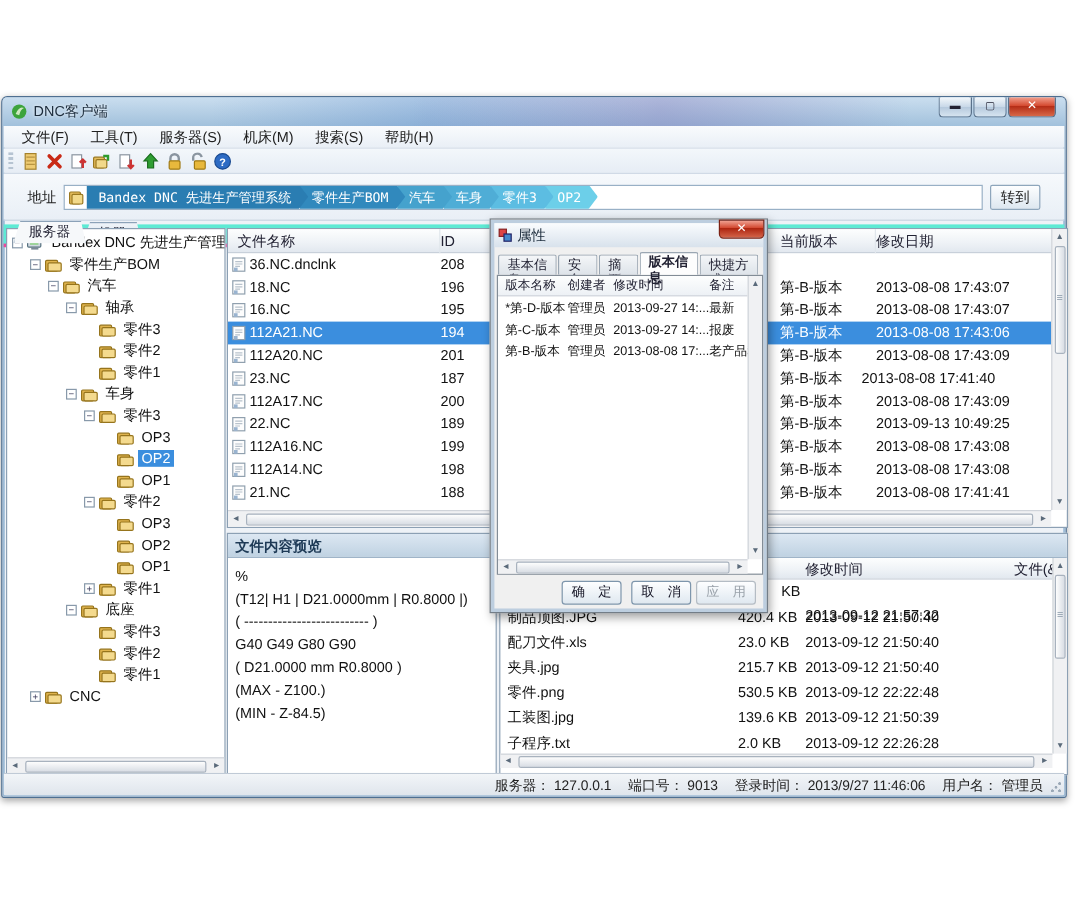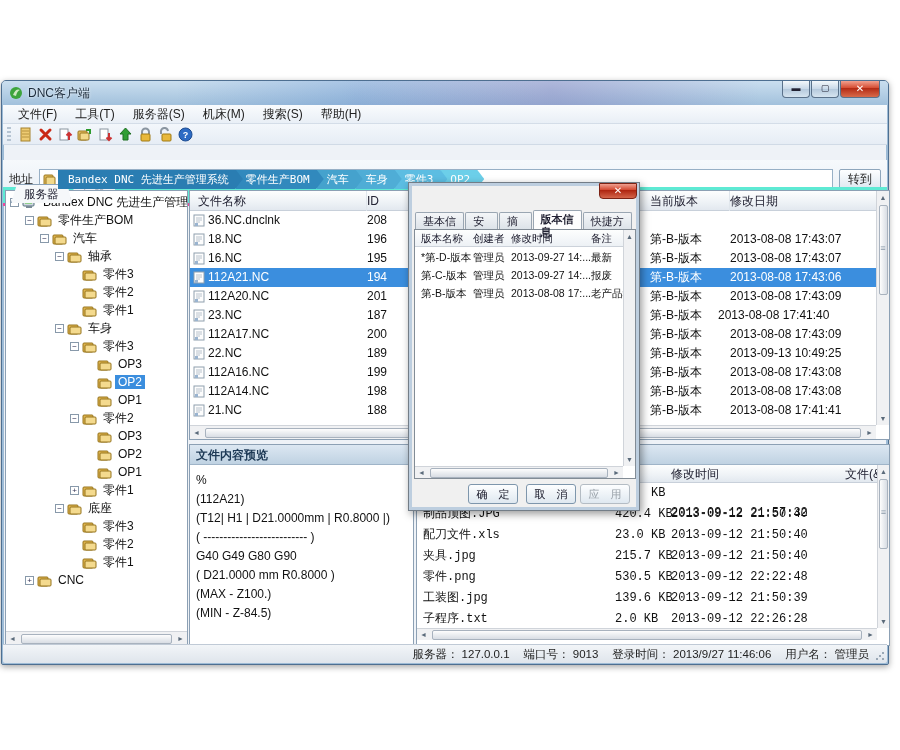--- a/index.html
+++ b/index.html
@@ -36,21 +36,21 @@
 
   .toolbar{position:absolute;left:1px;right:1px;top:43px;height:21px;
     background:linear-gradient(#f3f7fb,#e6edf5);border-bottom:1px solid #d0dae6;
     display:flex;align-items:center;padding-left:3px;}
   .tgrip{width:4px;height:14px;margin:0 4px 0 1px;
     background:repeating-linear-gradient(#b6c4d2 0 2px,transparent 2px 4px);}
   .tbtn{width:20px;height:18px;display:flex;align-items:center;justify-content:center;}
 
   .addressbar{position:absolute;left:1px;right:1px;top:64px;height:39px;
     background:linear-gradient(#f6f9fc,#e9eff6);display:flex;align-items:center;
-    border-bottom:1px solid #c8d4e2;padding:0 6px;margin-top:15px;}
+    border-bottom:1px solid #c8d4e2;padding:0 20px;}
   .addr-label{font-size:12px;color:#222;margin-right:6px;}
   .crumb-field{flex:1;height:21px;background:#fff;border:1px solid #98b0c6;
     display:flex;align-items:center;overflow:hidden;}
   .crumb-folder{margin:0 2px 0 3px;display:inline-flex;}
   .crumbs{display:flex;height:21px;flex:1;}
   .crumb{height:21px;display:flex;align-items:center;color:#fff;
     font-size:11px;font-family:"DejaVu Sans Mono","Liberation Mono",monospace;
     padding:0 14px 0 10px;margin-right:-7px;
     clip-path:polygon(0 0,calc(100% - 8px) 0,100% 50%,calc(100% - 8px) 100%,0 100%);}
   .go-btn{width:42px;height:21px;margin-left:6px;border:1px solid #8ea6bc;
@@ -106,21 +106,21 @@
     line-height:20px;padding-left:6px;}
   .preview{left:187px;top:363px;width:225px;height:202px;}
   .pv-lines{padding:6px 6px;font-size:12px;color:#111;line-height:19px;white-space:pre;}
 
   .attach{left:414px;top:363px;width:474px;height:202px;}
   .at-header{position:absolute;left:0;top:20px;right:12px;height:18px;
     background:linear-gradient(#fdfefe,#eef2f6 60%,#e2e8ef);border-bottom:1px solid #c8d0da;}
   .at-h{position:absolute;top:0;font-size:12px;color:#223;line-height:18px;white-space:nowrap;}
   .at-rows{position:absolute;left:0;top:38px;right:12px;height:147px;overflow:hidden;}
   .arow{position:relative;height:21px;font-size:12px;color:#111;}
-  .acell{position:absolute;top:0;line-height:21px;white-space:nowrap;font-family:Liberation Mono, monospace;}
+  .acell{position:absolute;top:0;line-height:21px;white-space:nowrap;}
   .attach .hscroll{bottom:5px;right:12px;height:12px;}
   .attach .vscroll{top:20px;width:12px;bottom:17px;}
 
   .statusbar{position:absolute;left:1px;right:1px;bottom:1px;height:19px;
     background:linear-gradient(#f2f5f8,#dfe5ec);border-top:1px solid #c0cad6;
     display:flex;align-items:center;justify-content:flex-end;padding-right:18px;
     border-radius:0 0 2px 2px;}
   .st-seg{font-size:11.5px;color:#222;margin-left:14px;}
   .grip{position:absolute;right:3px;bottom:3px;width:10px;height:10px;
     background:
@@ -686,21 +686,21 @@
     </div>
     <div class="hscroll" style="right:13px;">
       <span class="sb-arrow">◄</span>
         <div class="sb-thumb-h"></div>
         <span class="sb-arrow">►</span>
     </div>
   </div>
 
   <div class="panel preview">
     <div class="band">文件内容预览</div>
-    <div class="pv-lines" id="pv-lines"><div>%</div><div>(112A21)</div><div>(T12| H1 | D21.0000mm | R0.8000 |)</div><div>( -------------------------- )</div><div>G40 G49 G80 G90</div><div>( D21.0000 mm R0.8000 )</div><div>(MAX - Z100.)</div><div>(MIN - Z-84.5)</div></div>
+    <div class="pv-lines" id="pv-lines"><div>%</div><div>(T12| H1 | D21.0000mm | R0.8000 |)</div><div>( -------------------------- )</div><div>G40 G49 G80 G90</div><div>( D21.0000 mm R0.8000 )</div><div>(MAX - Z100.)</div><div>(MIN - Z-84.5)</div></div>
   </div>
 
   <div class="panel attach">
     <div class="band"></div>
     <div class="at-header" id="at-header">
         <div class="at-h" style="left: 198px;">大小</div>
         <div class="at-h" style="left: 254px;">修改时间</div>
         <div class="at-h" style="left: 428px;">文件(&amp;</div>
       </div>
     <div class="at-rows" id="at-rows">
@@ -755,20 +755,29 @@
 
   <div class="statusbar" id="statusbar">
       <div class="st-seg">服务器： 127.0.0.1</div>
       <div class="st-seg">端口号： 9013</div>
       <div class="st-seg">登录时间： 2013/9/27 11:46:06</div>
       <div class="st-seg">用户名： 管理员</div>
     </div>
   <div class="grip"></div>
 
   <div class="dialog">
+    <div class="dlg-title">
+      <span style="margin-left:3px;">
+        <svg width="12" height="12">
+            <rect x="1" y="1" width="6" height="6" fill="#d44" stroke="#822"></rect>
+            <rect x="5" y="5" width="6" height="6" fill="#48c" stroke="#226"></rect>
+          </svg>
+      </span>
+      <span class="t">属性</span>
+    </div>
     <div class="dlg-close">✕</div>
     <div class="dlg-tabs" id="dlg-tabs">
         <div class="dtab">基本信息</div>
         <div class="dtab">安全</div>
         <div class="dtab">摘要</div>
         <div class="dtab active">版本信息</div>
         <div class="dtab">快捷方式</div>
       </div>
     <div class="dlg-list">
       <div class="dl-header" id="dl-header">

